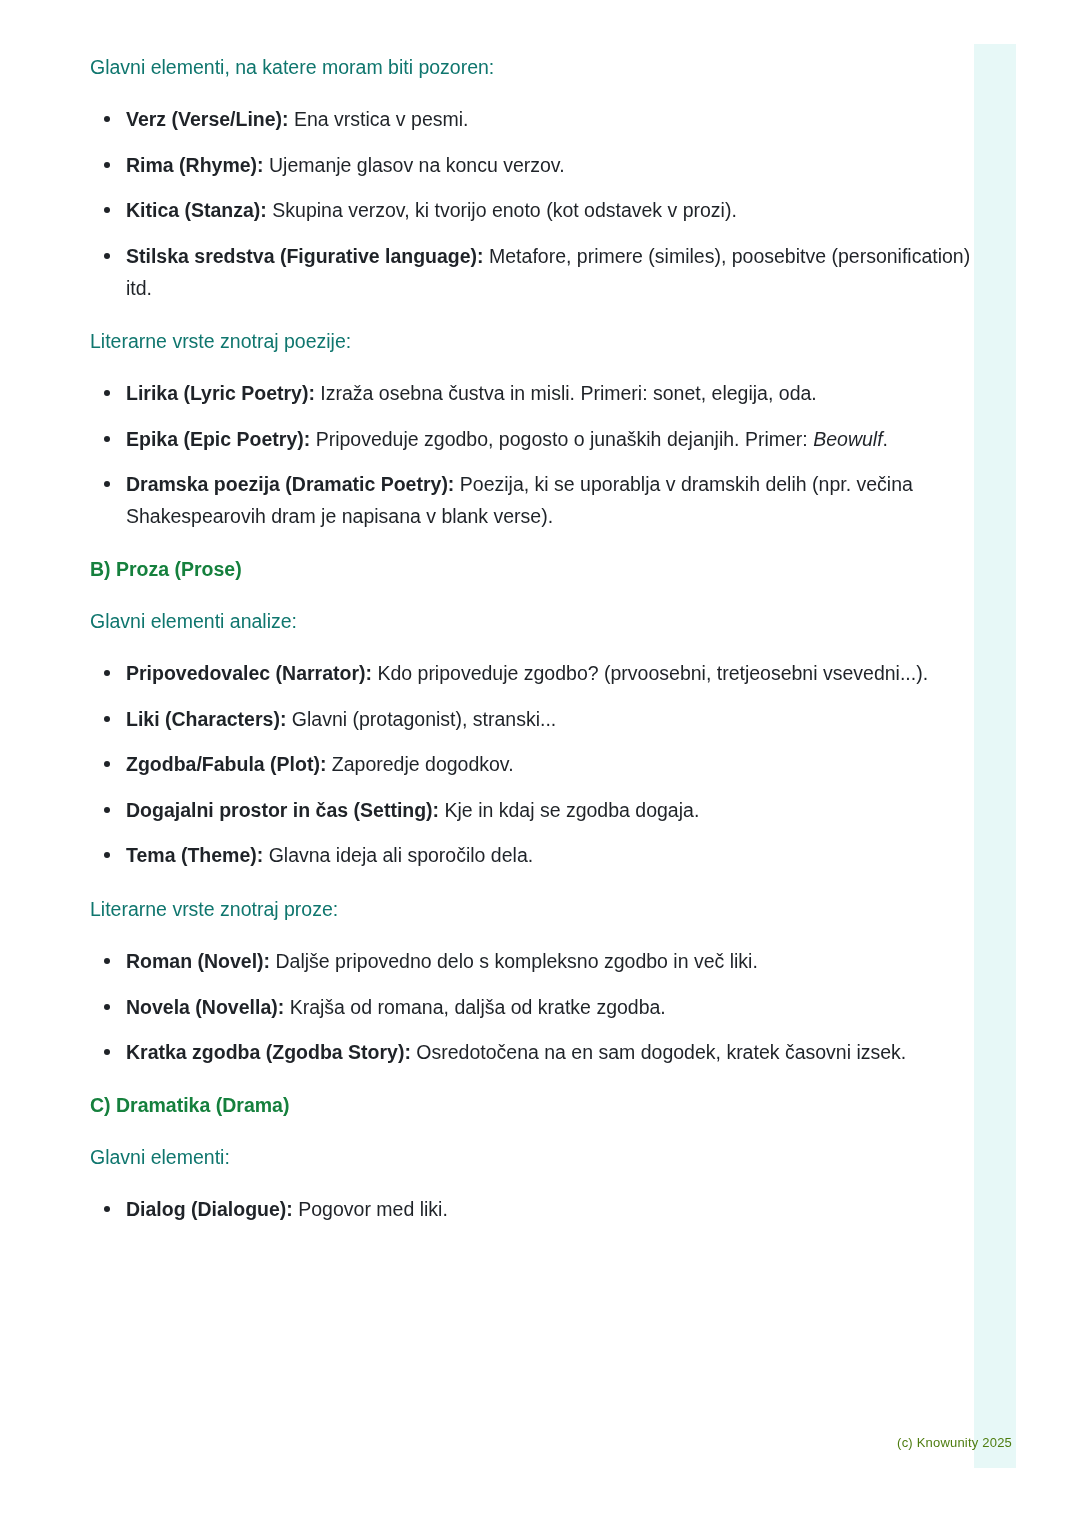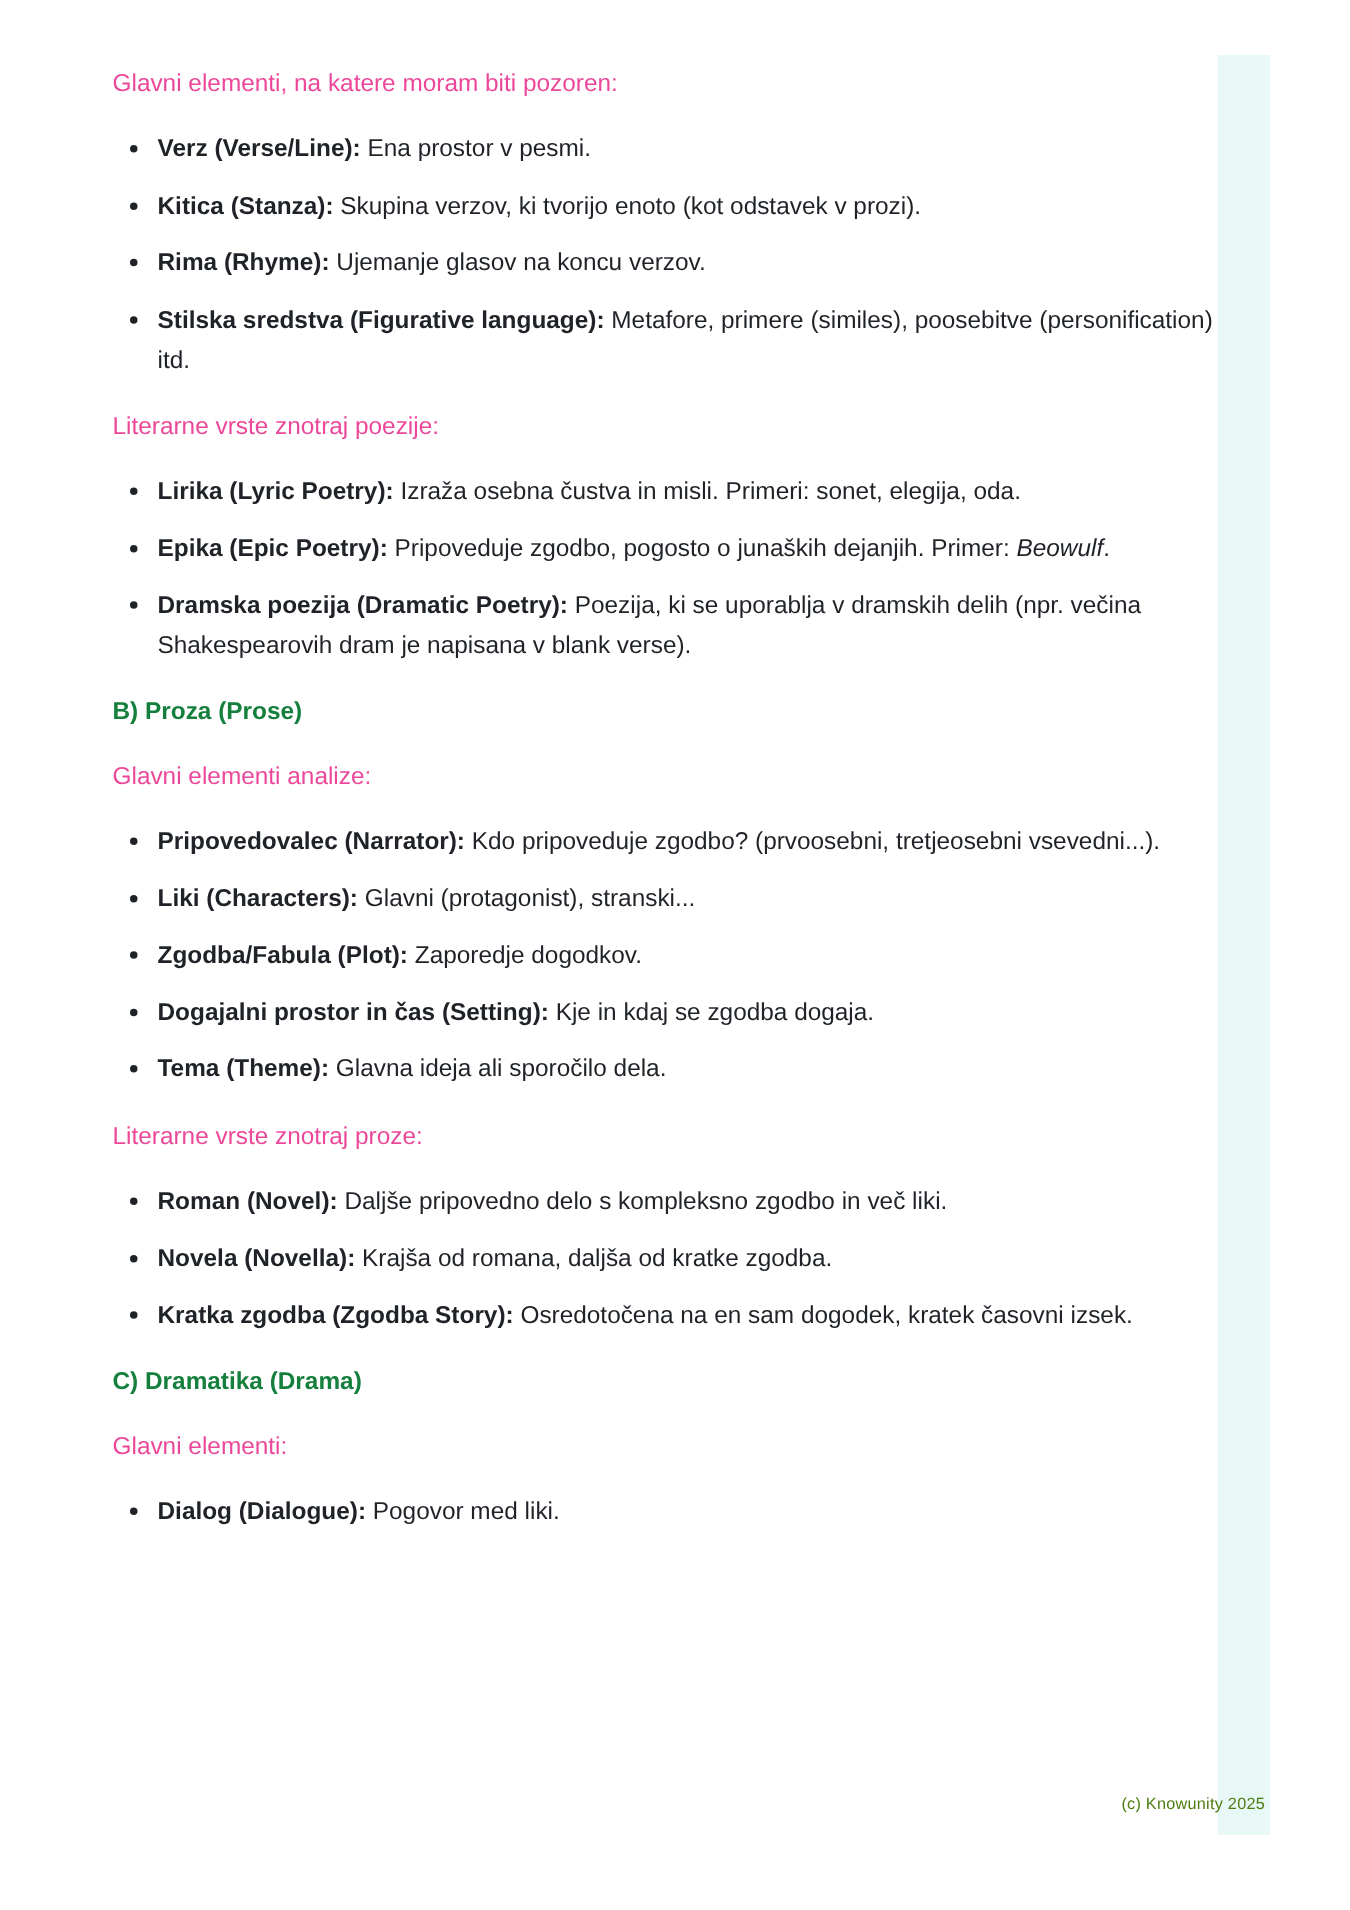--- a/index.html
+++ b/index.html
@@ -31,21 +31,21 @@
     background: #e7f8f7;
   }
   .content {
     position: relative;
     padding: 52px 96px 0 90px;
     box-sizing: border-box;
   }
   p.para {
     font-size: 19.5px;
     line-height: 1.55;
-    color: #ec4899;
+    color: #0f766e;
     margin: 0 0 22px 0;
     font-weight: 400;
   }
   h3.heading {
     font-size: 19.5px;
     line-height: 1.5;
     font-weight: 700;
     color: #15803d;
     margin: 18px 0 22px 0;
   }
@@ -91,23 +91,23 @@
 <body>
 
 <div class="page">
 
   <div class="side-strip"></div>
 
   <div class="content">
     <div id="blocks">
         <p class="para">Glavni elementi, na katere moram biti pozoren:</p>
         <ul class="bullets list-block">
-          <li><span class="b">Verz (Verse/Line):</span><span> Ena prostor v pesmi.</span></li>
+          <li><span class="b">Verz (Verse/Line):</span><span> Ena vrstica v pesmi.</span></li>
+          <li><span class="b">Rima (Rhyme):</span><span> Ujemanje glasov na koncu verzov.</span></li>
           <li><span class="b">Kitica (Stanza):</span><span> Skupina verzov, ki tvorijo enoto (kot odstavek v prozi).</span></li>
-          <li><span class="b">Rima (Rhyme):</span><span> Ujemanje glasov na koncu verzov.</span></li>
           <li><span class="b">Stilska sredstva (Figurative language):</span><span> Metafore, primere (similes), poosebitve (personification) itd.</span></li>
         </ul>
         <p class="para">Literarne vrste znotraj poezije:</p>
         <ul class="bullets list-block">
           <li><span class="b">Lirika (Lyric Poetry):</span><span> Izraža osebna čustva in misli. Primeri: sonet, elegija, oda.</span></li>
           <li><span class="b">Epika (Epic Poetry):</span><span> Pripoveduje zgodbo, pogosto o junaških dejanjih. Primer: </span><span class="i">Beowulf</span><span>.</span></li>
           <li><span class="b">Dramska poezija (Dramatic Poetry):</span><span> Poezija, ki se uporablja v dramskih delih (npr. večina Shakespearovih dram je napisana v blank verse).</span></li>
         </ul>
         <h3 class="heading">B) Proza (Prose)</h3>
         <p class="para">Glavni elementi analize:</p>

